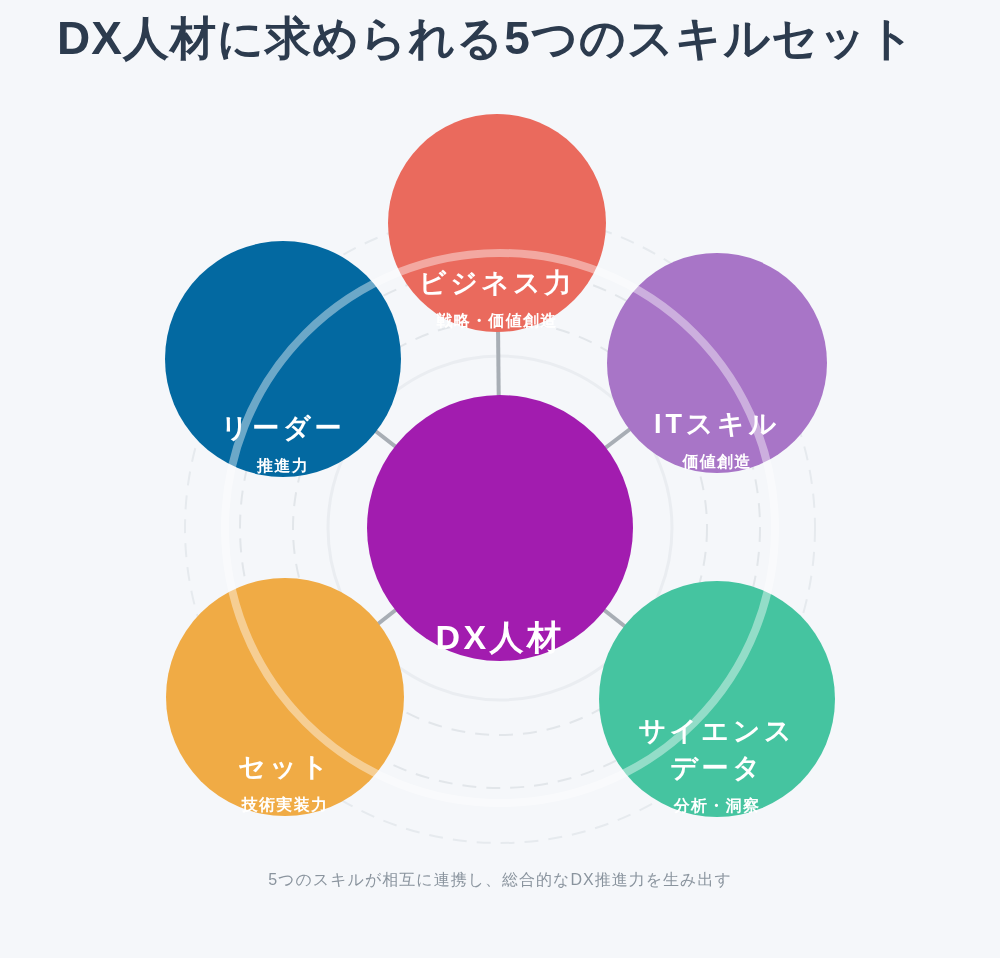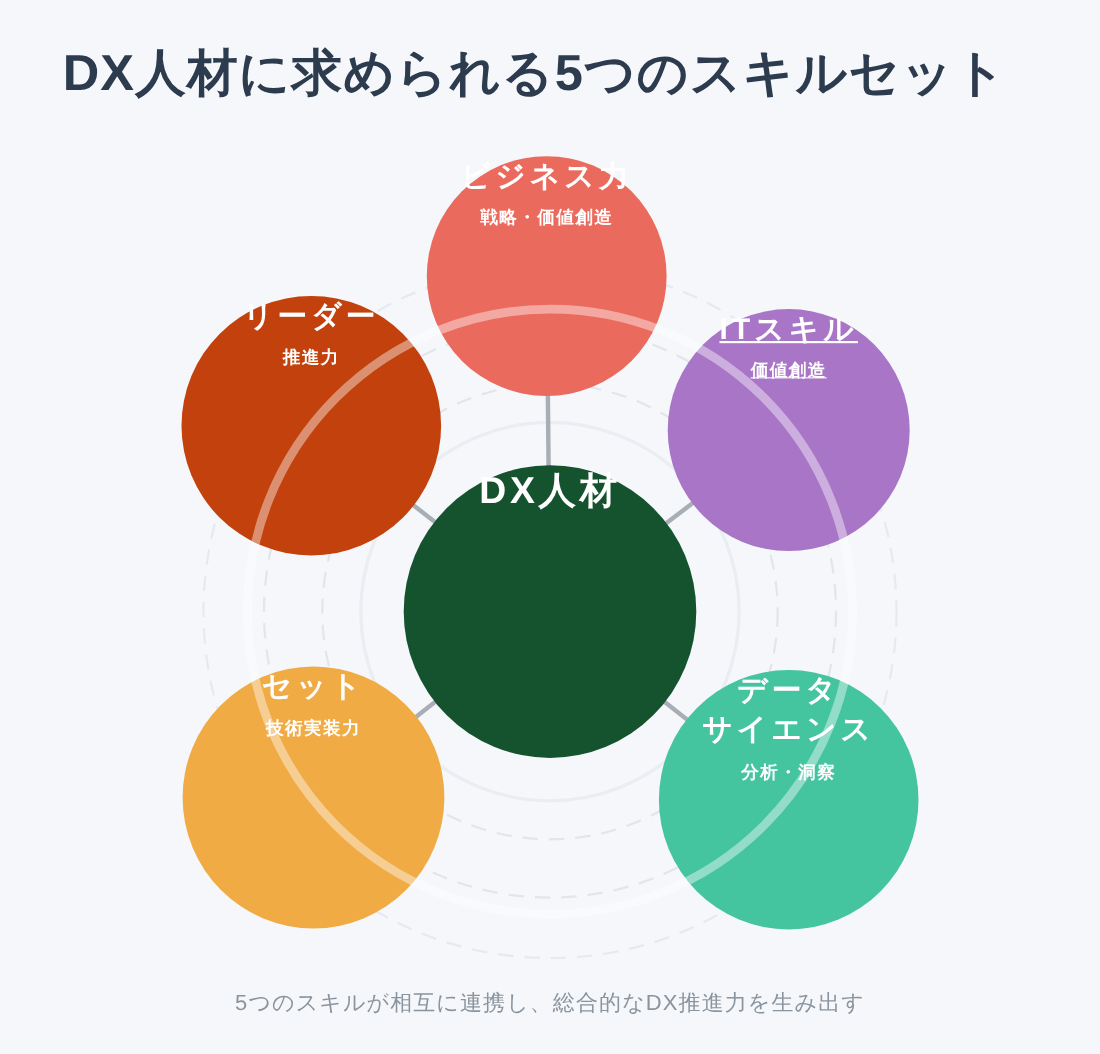--- a/index.html
+++ b/index.html
@@ -2,51 +2,51 @@
 <html><head>
 <meta charset="utf-8">
 <style>
   html,body{margin:0;padding:0;}
   body{
     width:1000px;height:958px;
     background:#f5f7fa;
     font-family:"Liberation Sans","DejaVu Sans",sans-serif;
     overflow:hidden;
   }
-  .canvas{position:relative;width:1000px;height:696px;background:#f5f7fa;margin-top:28px;}
+  .canvas{position:relative;width:1000px;height:696px;background:#f5f7fa;}
 
   .page-title{
     position:absolute;left:57px;top:8px;margin:0;z-index:3;
     font-size:46px;font-weight:bold;color:#2c3b4e;letter-spacing:1px;
     white-space:nowrap;
   }
 
   .bg-layer{position:absolute;left:0;top:0;z-index:0;}
   .fg-layer{position:absolute;left:0;top:0;z-index:2;pointer-events:none;}
 
   .circle{
     position:absolute;border-radius:50%;z-index:1;
-    display:flex;flex-direction:column;align-items:center;justify-content:flex-start;
+    display:flex;flex-direction:column;align-items:center;justify-content:flex-end;
     color:#ffffff;text-align:center;
   }
   .sat-name div{
     display:block;font-size:27px;font-weight:bold;letter-spacing:0.14em;
     line-height:1.35;white-space:nowrap;
   }
   .sat-sub{
     margin-top:10px;font-size:16px;font-weight:bold;letter-spacing:0.08em;
     white-space:nowrap;
   }
   .center-label{
     font-size:34px;font-weight:bold;letter-spacing:0.1em;white-space:nowrap;
   }
 
   .caption{
     position:absolute;left:0;top:870px;width:1000px;z-index:3;
-    text-align:center;font-size:20px;color:#8a949e;letter-spacing:1px;
+    text-align:center;font-size:16px;color:#8a949e;letter-spacing:1px;
   }
 </style>
 </head>
 <body>
 
 <div class="canvas">
 
   <h1 class="page-title">DX人材に求められる5つのスキルセット</h1>
 
   <svg class="bg-layer" width="1000" height="958" viewBox="0 0 1000 958">
@@ -64,51 +64,51 @@
   </svg>
 
   <div class="circle" style="left: 388px; top: 114px; width: 218px; height: 218px; background-color: rgb(234, 106, 93);">
     <div class="sat-name">
       <div>ビジネス力</div>
       <div></div>
     </div>
     <div class="sat-sub">戦略・価値創造</div>
   </div>
 
-  <div class="circle" style="left: 607px; top: 253px; width: 220px; height: 220px; background-color: rgb(168, 117, 199); text-decoration: underline;">
+  <div class="circle" style="left: 607px; top: 253px; width: 220px; height: 220px; background-color: rgb(168, 117, 199);">
     <div class="sat-name">
       <div>ITスキル</div>
       <div></div>
     </div>
     <div class="sat-sub">価値創造</div>
   </div>
 
-  <div class="circle" style="left: 165px; top: 241px; width: 236px; height: 236px; background-color: #c2410c;">
+  <div class="circle" style="left: 165px; top: 241px; width: 236px; height: 236px; background-color: #0369a1;">
     <div class="sat-name">
       <div>リーダー</div>
     </div>
     <div class="sat-sub">推進力</div>
   </div>
 
   <div class="circle" style="left: 166px; top: 578px; width: 238px; height: 238px; background-color: rgb(240, 171, 69);">
     <div class="sat-name">
       <div>セット</div>
     </div>
     <div class="sat-sub">技術実装力</div>
   </div>
 
   <div class="circle" style="left: 599px; top: 581px; width: 236px; height: 236px; background-color: rgb(69, 196, 160);">
     <div class="sat-name">
+      <div>サイエンス</div>
       <div>データ</div>
-      <div>サイエンス</div>
     </div>
     <div class="sat-sub">分析・洞察</div>
   </div>
 
-  <div class="circle" style="left: 367px; top: 395px; width: 266px; height: 266px; background-color: #14532d;">
+  <div class="circle" style="left: 367px; top: 395px; width: 266px; height: 266px; background-color: #a21caf;">
     <div class="center-label">DX人材</div>
   </div>
 
   <svg class="fg-layer" width="1000" height="958" viewBox="0 0 1000 958">
     <circle cx="500" cy="528" r="275" fill="none" stroke="rgba(255,255,255,0.42)" stroke-width="8"></circle>
   </svg>
 
   <div class="caption">5つのスキルが相互に連携し、総合的なDX推進力を生み出す</div>
 
 </div>

